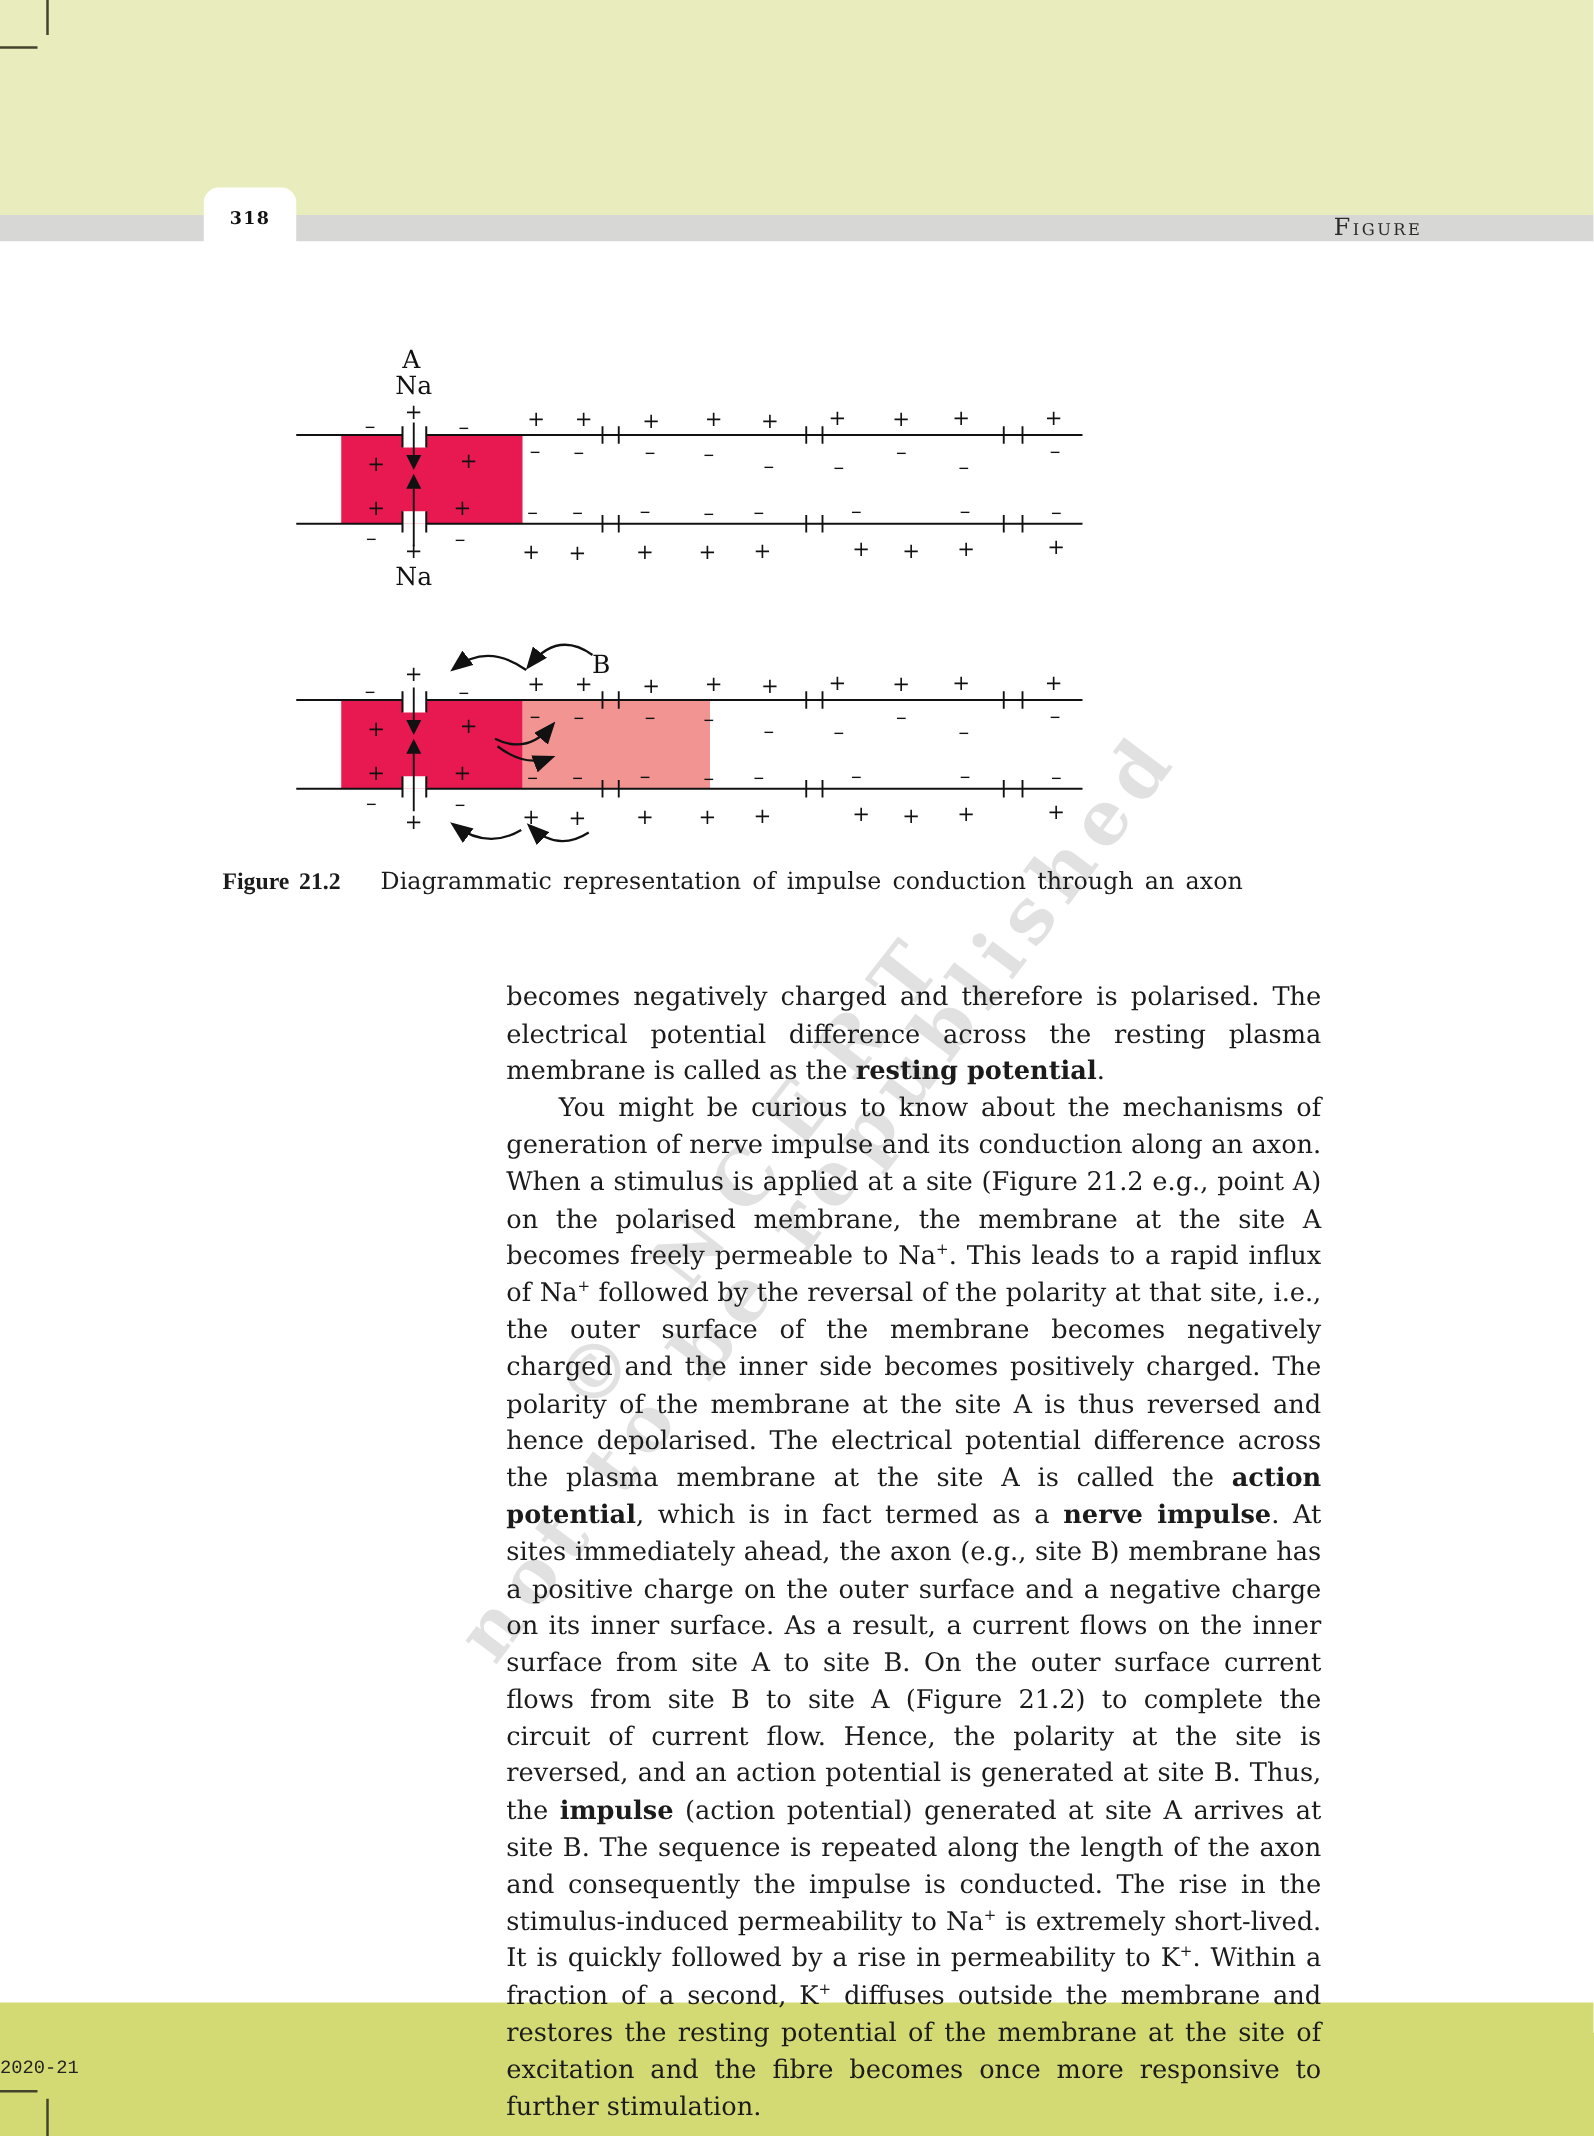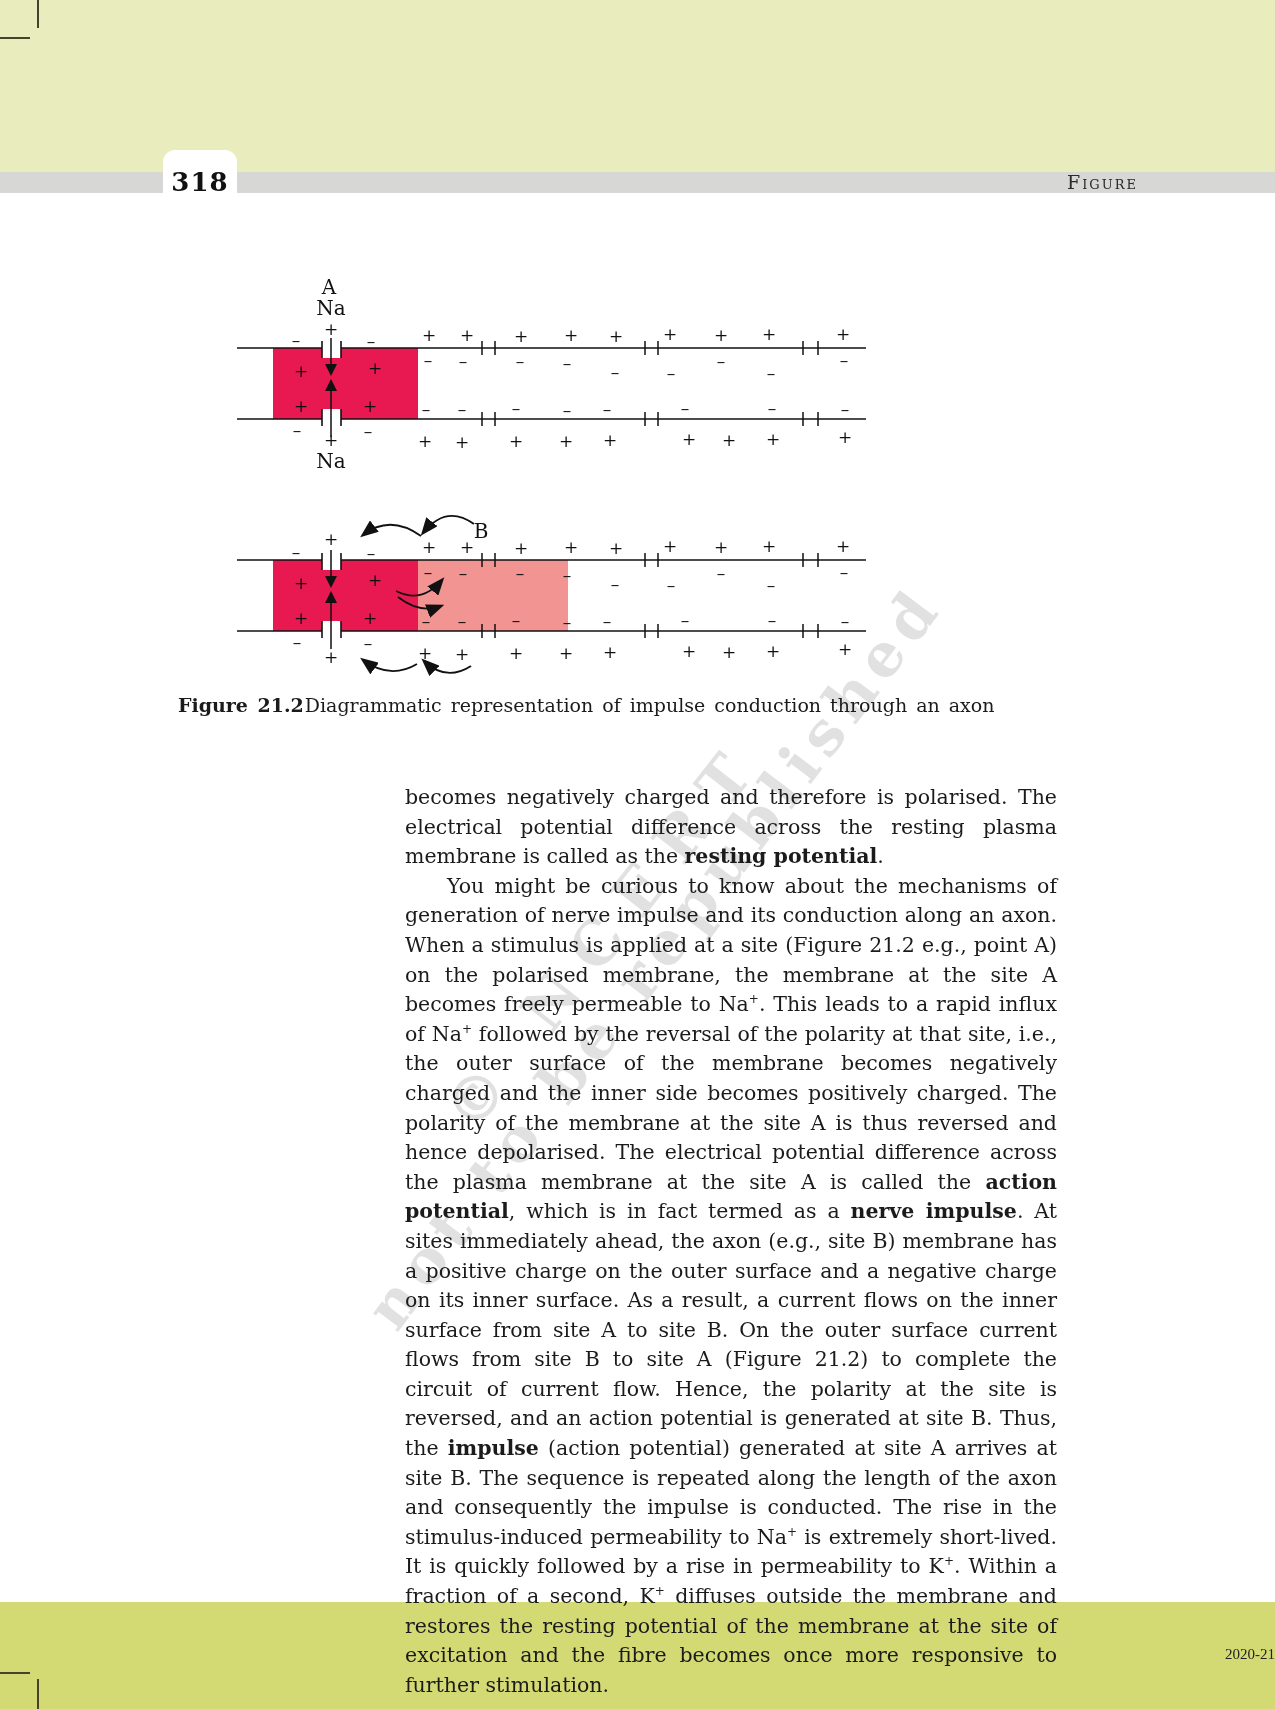--- a/index.html
+++ b/index.html
@@ -3,41 +3,41 @@
 <meta charset="utf-8">
 <style>
   html,body{margin:0;padding:0;background:#fff;}
   .page{position:relative;width:1275px;height:1709px;background:#ffffff;overflow:hidden;
         font-family:"DejaVu Serif","Liberation Serif",serif;color:#1b1b1b;}
   .band-top{position:absolute;left:0;top:0;width:100%;height:172px;}
   .gray-strip{position:absolute;left:0;top:172px;width:100%;height:21px;}
   .band-bottom{position:absolute;left:0;top:1602px;width:100%;height:107px;}
   .page-tab{position:absolute;left:163px;top:150px;width:74px;height:44px;background:#fff;
             border-radius:12px 12px 0 0;text-align:center;}
-  .page-num{display:inline-block;margin-top:17px;font-weight:bold;font-size:26px;letter-spacing:1px;color:#111;}
+  .page-num{display:inline-block;margin-top:17px;font-weight:bold;font-size:14px;letter-spacing:1px;color:#111;}
   .header-right{position:absolute;left:1067px;top:171px;height:21px;line-height:22px;
                 font-variant:small-caps;font-size:19px;letter-spacing:2px;color:#2a2a2a;}
-  .footer-text{position:absolute;left:0;top:1646px;width:100%;text-align:right;
-               font-family:Liberation Serif, serif;font-size:15px;color:#222;}
+  .footer-text{position:absolute;left:0;top:1646px;width:100%;text-align:left;
+               font-family:Liberation Mono, monospace;font-size:15px;color:#222;}
   .crop{position:absolute;background:#44442c;}
   .crop.v1{left:37px;top:0;width:2px;height:28px;}
   .crop.h1{left:0;top:37px;width:30px;height:2px;}
   .crop.h2{left:0;top:1672px;width:30px;height:2px;}
   .crop.v2{left:37px;top:1679px;width:2px;height:30px;}
   .watermark{position:absolute;white-space:nowrap;font-weight:bold;color:rgba(70,70,70,0.16);
              transform-origin:0 0;z-index:1;}
   .wm1{left:430px;top:1100px;font-size:60px;letter-spacing:22px;transform:rotate(-52deg);}
   .wm2{left:352px;top:1300px;font-size:60px;letter-spacing:9px;transform:rotate(-53deg);}
   .figure-area{position:absolute;left:0;top:0;z-index:2;}
   .diagram{position:absolute;left:230px;}
   .diagram-a{top:240px;}
   .diagram-b{top:452px;}
   .caption{position:absolute;left:178px;top:692px;width:840px;font-size:19px;line-height:27px;
            word-spacing:3px;z-index:2;}
-  .caption .lbl{font-weight:bold;margin-right:1px;}
+  .caption .lbl{font-weight:bold;margin-right:32px;font-family:Liberation Serif, serif;}
   .caption .l2{padding-left:158px;word-spacing:1px;}
   .bodytext{position:absolute;left:405px;top:783px;width:652px;font-size:20.5px;line-height:29.6px;
             text-align:justify;z-index:2;}
   .bodytext p{margin:0;}
   .bodytext p.indent{text-indent:42px;}
   .bodytext b{font-weight:bold;}
   .bodytext sup{font-size:12px;line-height:0;}
   svg text{font-family:"DejaVu Serif","Liberation Serif",serif;fill:#111;}
 </style>
 </head>

